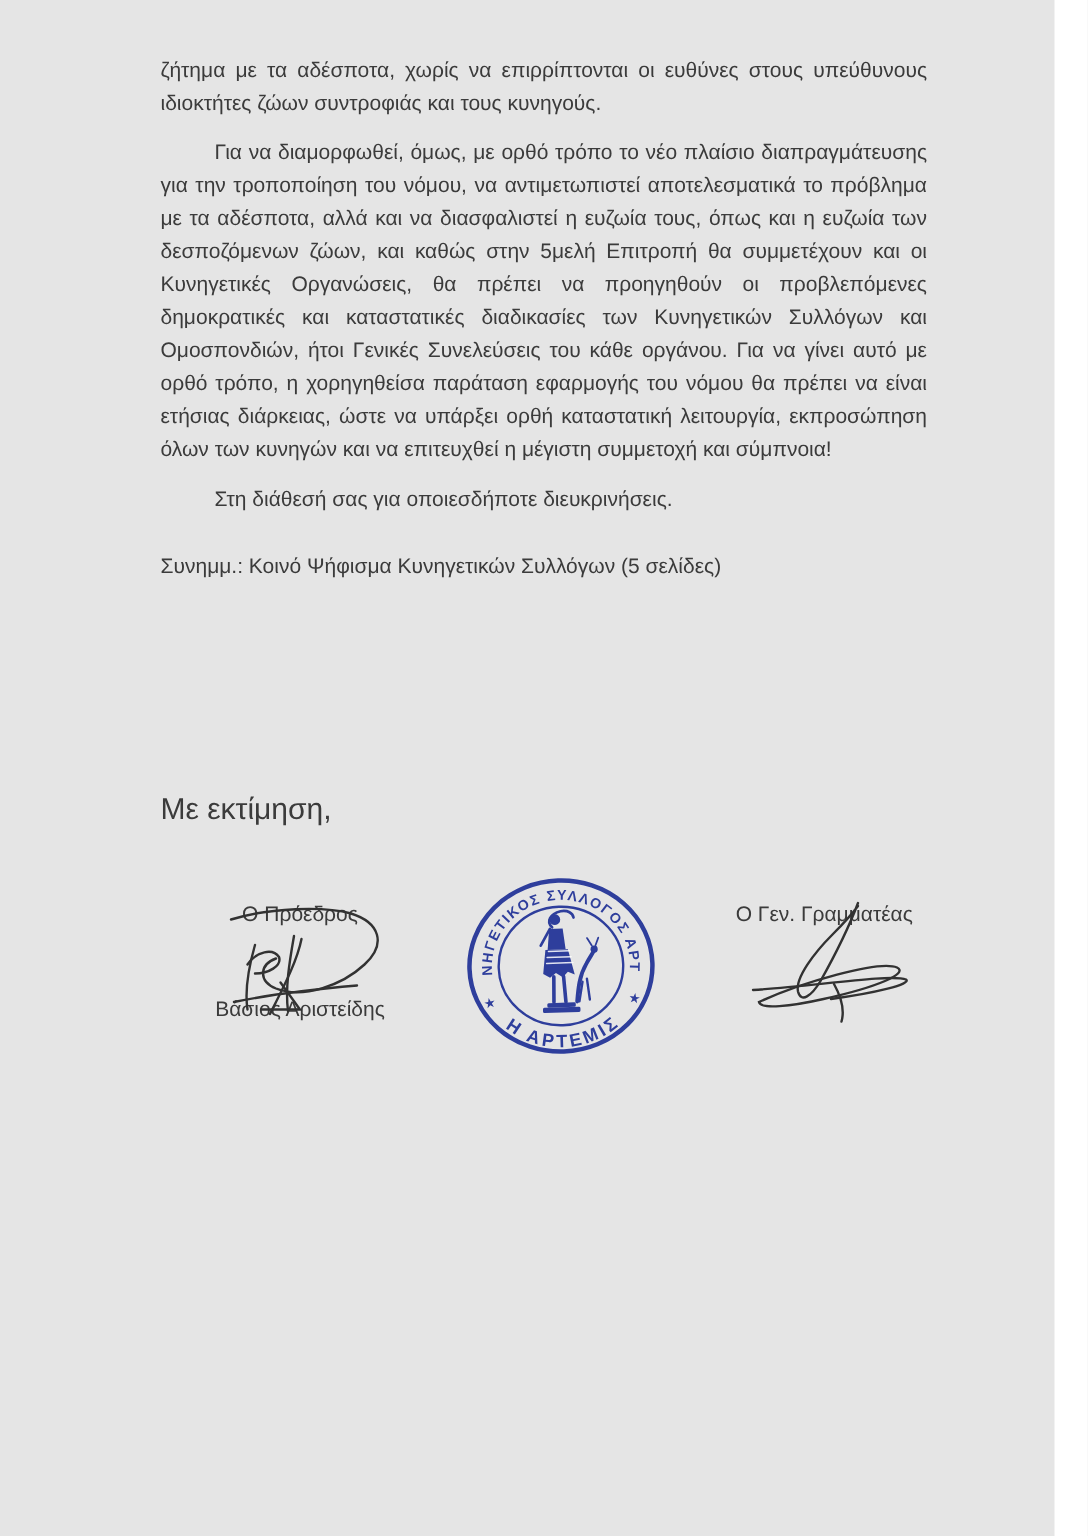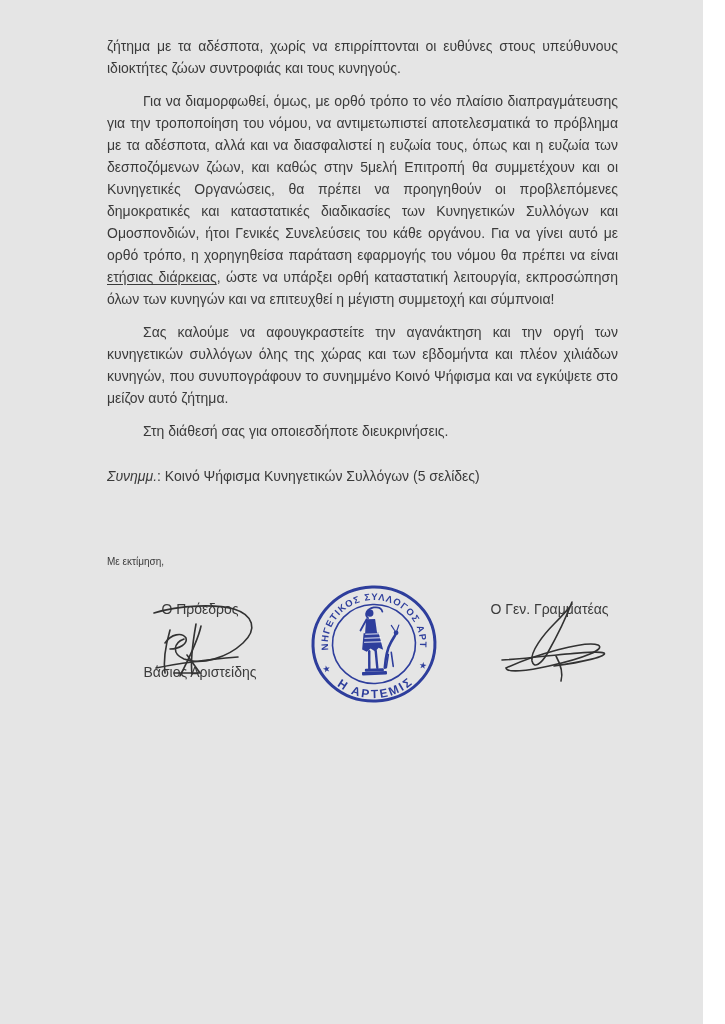--- a/index.html
+++ b/index.html
@@ -7,44 +7,43 @@
     position:relative;width:703px;height:1024px;background:#e5e5e5;
     font-family:"Liberation Sans","DejaVu Sans",sans-serif;
     color:#3b3b3b;overflow:hidden;
   }
   .flow{
     position:absolute;left:107px;top:35px;width:511px;
     font-size:14px;line-height:22px;text-align:justify;
   }
   .flow p{margin:0 0 11px 0;}
   .indent{text-indent:36px;}
-  .u{text-decoration:underline;text-underline-offset:2px;}
+  .u{text-underline-offset:2px;}
   .attach{margin-top:23px !important;text-align:left;}
-  .it{font-style:italic;}
-  .regards{position:absolute;left:107px;top:551px;font-size:10px;line-height:22px;}
+  .it{}
+  .regards{position:absolute;left:107px;top:529px;font-size:20px;line-height:22px;}
   .board{position:absolute;left:107px;top:572px;width:540px;text-align:center;font-size:14px;line-height:22px;}
   .sigblock{position:absolute;font-size:14px;line-height:22px;text-align:center;}
   .sig-left{left:115px;top:598px;width:170px;}
   .sig-right{left:462px;top:598px;width:175px;}
   .sig-name{margin-top:41px;}
   .sigsvg{position:absolute;pointer-events:none;}
   .sig1{left:140px;top:596px;}
   .sig2{left:492px;top:598px;}
   .seal{position:absolute;left:305px;top:581px;transform:rotate(-2deg);}
   .seal text{font-family:"Liberation Sans","DejaVu Sans",sans-serif;font-weight:bold;}
 </style>
 </head>
 <body>
 
 <div class="page">
 
   <div class="flow">
     <p>ζήτημα με τα αδέσποτα, χωρίς να επιρρίπτονται οι ευθύνες στους υπεύθυνους ιδιοκτήτες ζώων συντροφιάς και τους κυνηγούς.</p>
     <p class="indent"><span>Για να διαμορφωθεί, όμως, με ορθό τρόπο το νέο πλαίσιο διαπραγμάτευσης για την τροποποίηση του νόμου, να αντιμετωπιστεί αποτελεσματικά το πρόβλημα με τα αδέσποτα, αλλά και να διασφαλιστεί η ευζωία τους, όπως και η ευζωία των δεσποζόμενων ζώων, και καθώς στην 5μελή Επιτροπή θα συμμετέχουν και οι Κυνηγετικές Οργανώσεις, θα πρέπει να προηγηθούν οι προβλεπόμενες δημοκρατικές και καταστατικές διαδικασίες των Κυνηγετικών Συλλόγων και Ομοσπονδιών, ήτοι Γενικές Συνελεύσεις του κάθε οργάνου. Για να γίνει αυτό με ορθό τρόπο, η χορηγηθείσα παράταση εφαρμογής του νόμου θα πρέπει να είναι </span><span class="u">ετήσιας διάρκειας</span><span>, ώστε να υπάρξει ορθή καταστατική λειτουργία, εκπροσώπηση όλων των κυνηγών και να επιτευχθεί η μέγιστη συμμετοχή και σύμπνοια!</span></p>
-    <p class="indent">Σας καλούμε να αφουγκραστείτε την αγανάκτηση και την οργή των κυνηγετικών συλλόγων όλης της χώρας και των εβδομήντα και πλέον χιλιάδων κυνηγών, που συνυπογράφουν το συνημμένο Κοινό Ψήφισμα και να εγκύψετε στο μείζον αυτό ζήτημα.</p>
     <p class="indent">Στη διάθεσή σας για οποιεσδήποτε διευκρινήσεις.</p>
     <p class="attach"><span class="it">Συνημμ.</span><span>: Κοινό Ψήφισμα Κυνηγετικών Συλλόγων (5 σελίδες)</span></p>
   </div>
 
   <div class="regards">Με εκτίμηση,</div>
 
   <div class="sigblock sig-left">
     <div>Ο Πρόεδρος</div>
     <div class="sig-name">Βάσιος Αριστείδης</div>
   </div>

